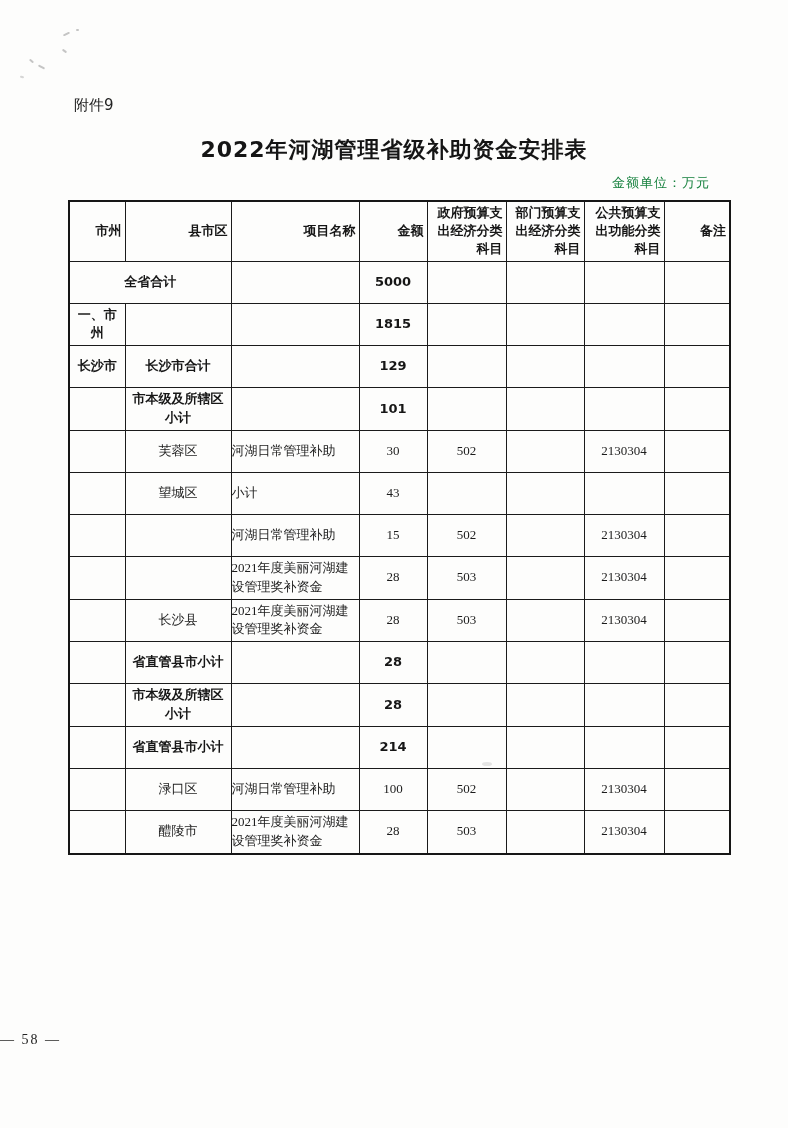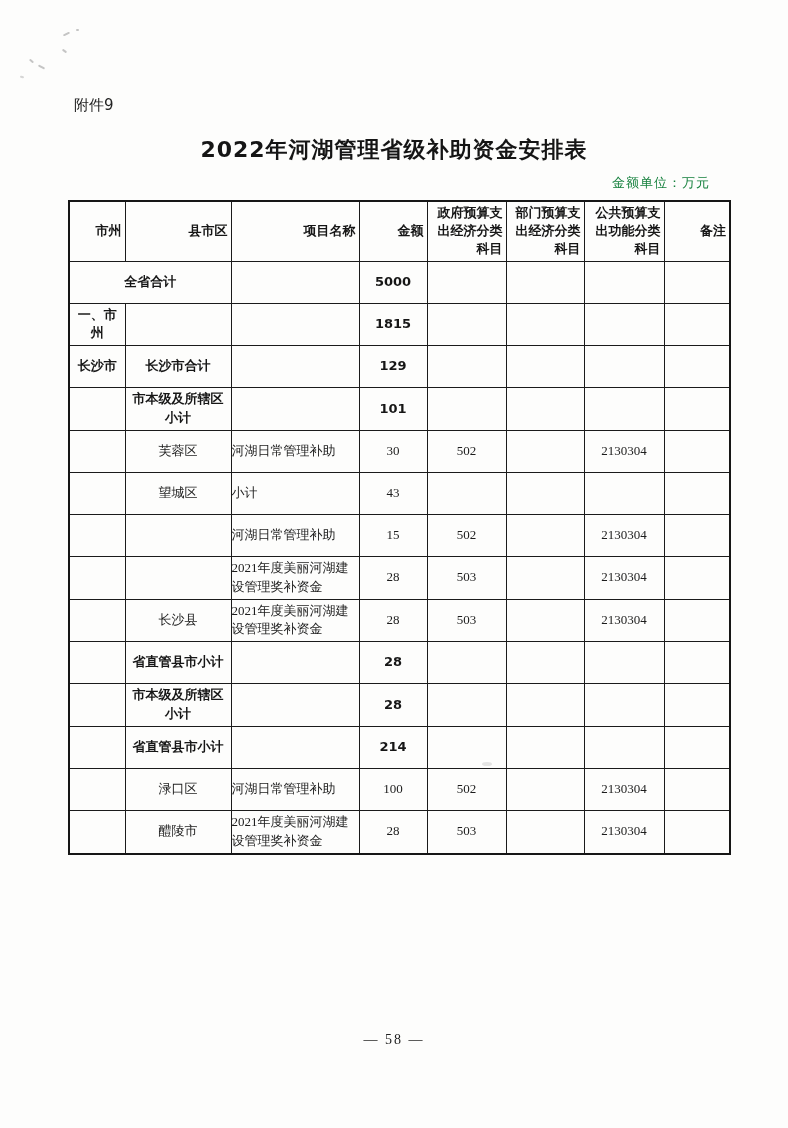--- a/index.html
+++ b/index.html
@@ -50,21 +50,21 @@
   .subsidy tr.bold td {
     font-family: "DejaVu Sans", sans-serif;
     font-weight: 700; color: #161616;
   }
   col.c1 { width: 56px; }  col.c2 { width: 106px; }
   col.c3 { width: 128px; } col.c4 { width: 68px; }
   col.c5 { width: 79px; }  col.c6 { width: 78px; }
   col.c7 { width: 80px; }  col.c8 { width: 66px; }
   .page-number {
     position: absolute; left: 0; top: 1032px; width: 100%;
-    text-align: center; font-size: 14px; letter-spacing: 2px; color: #222;
+    font-size: 14px; letter-spacing: 2px; color: #222;
   }
   
   .artifact {
     position: absolute; background: #8d8d8d; opacity: 0.5;
     height: 2px; border-radius: 1px;
   }
   .a1 { left: 63px; top: 33px; width: 7px; transform: rotate(-25deg); }
   .a2 { left: 76px; top: 29px; width: 3px; }
   .a3 { left: 62px; top: 50px; width: 5px; transform: rotate(35deg); }
   .a4 { left: 29px; top: 60px; width: 5px; transform: rotate(40deg); }

